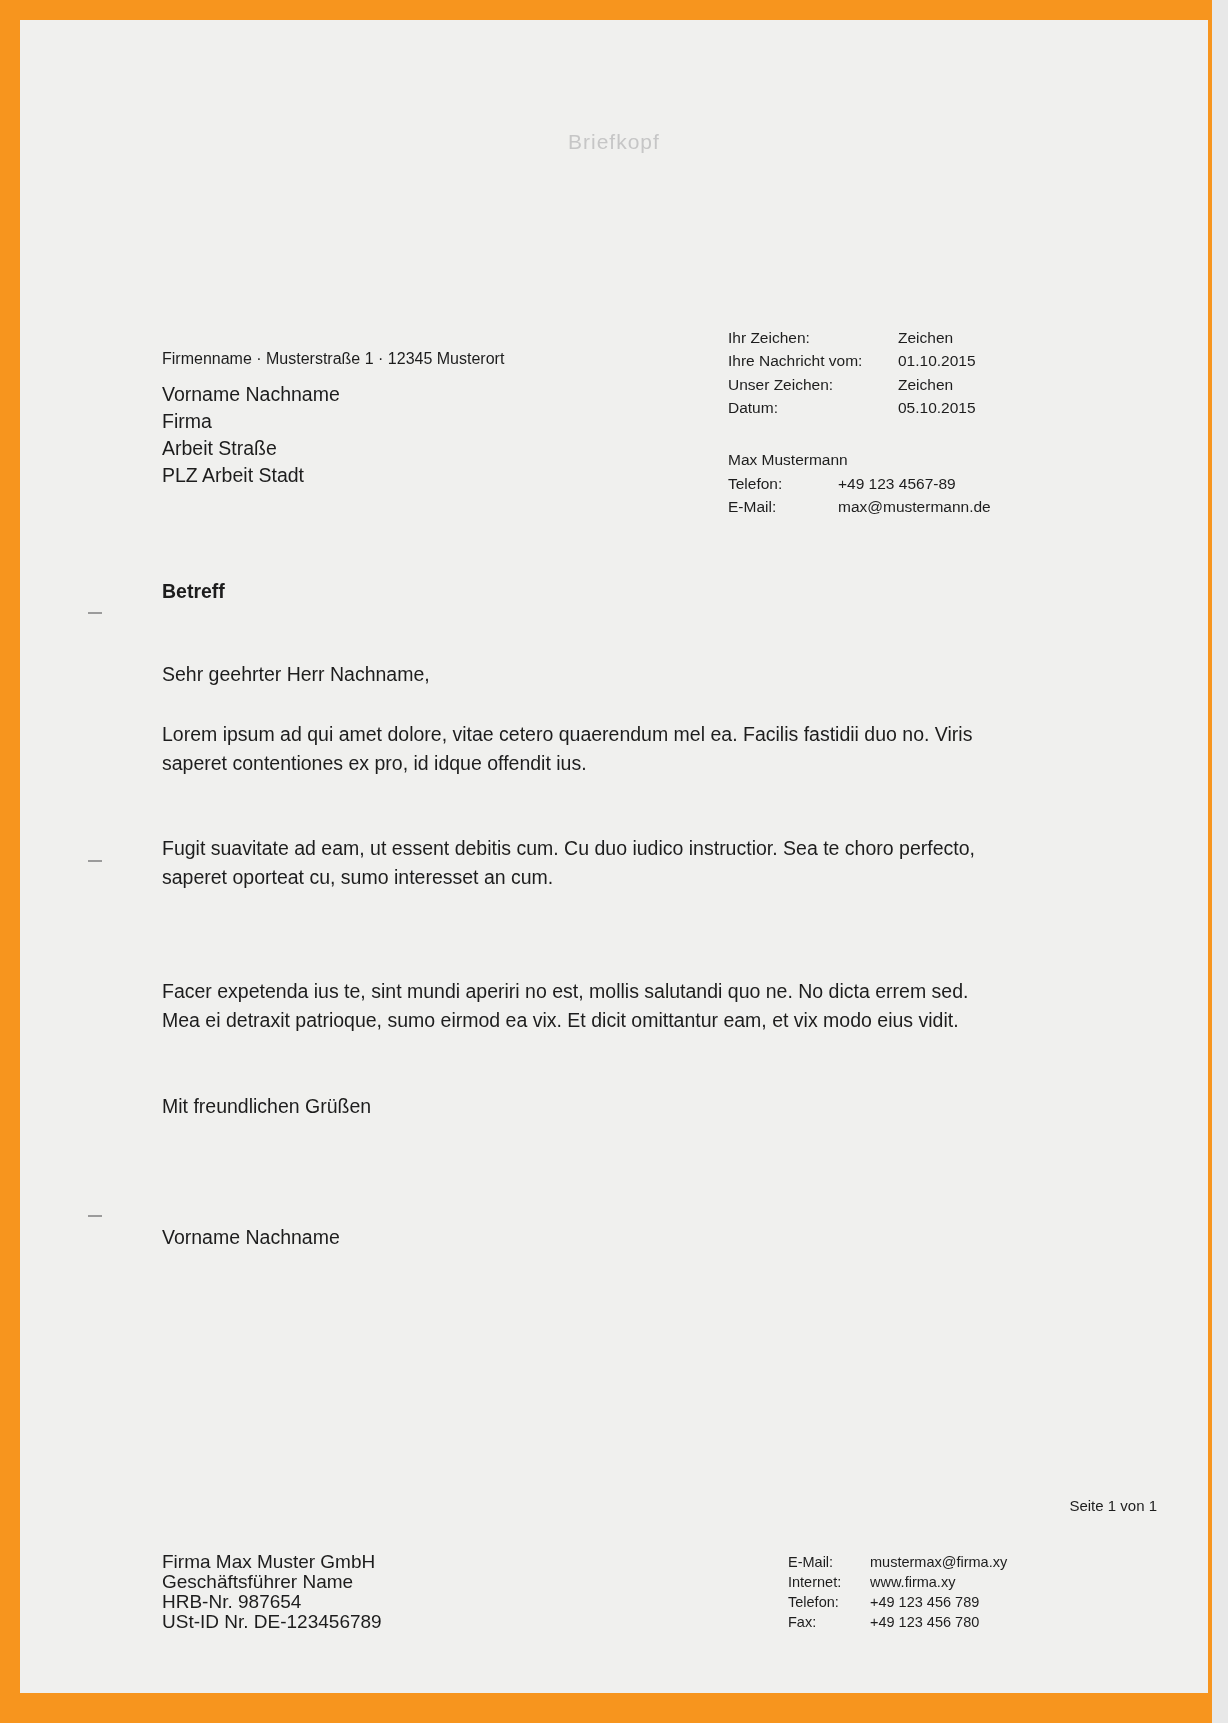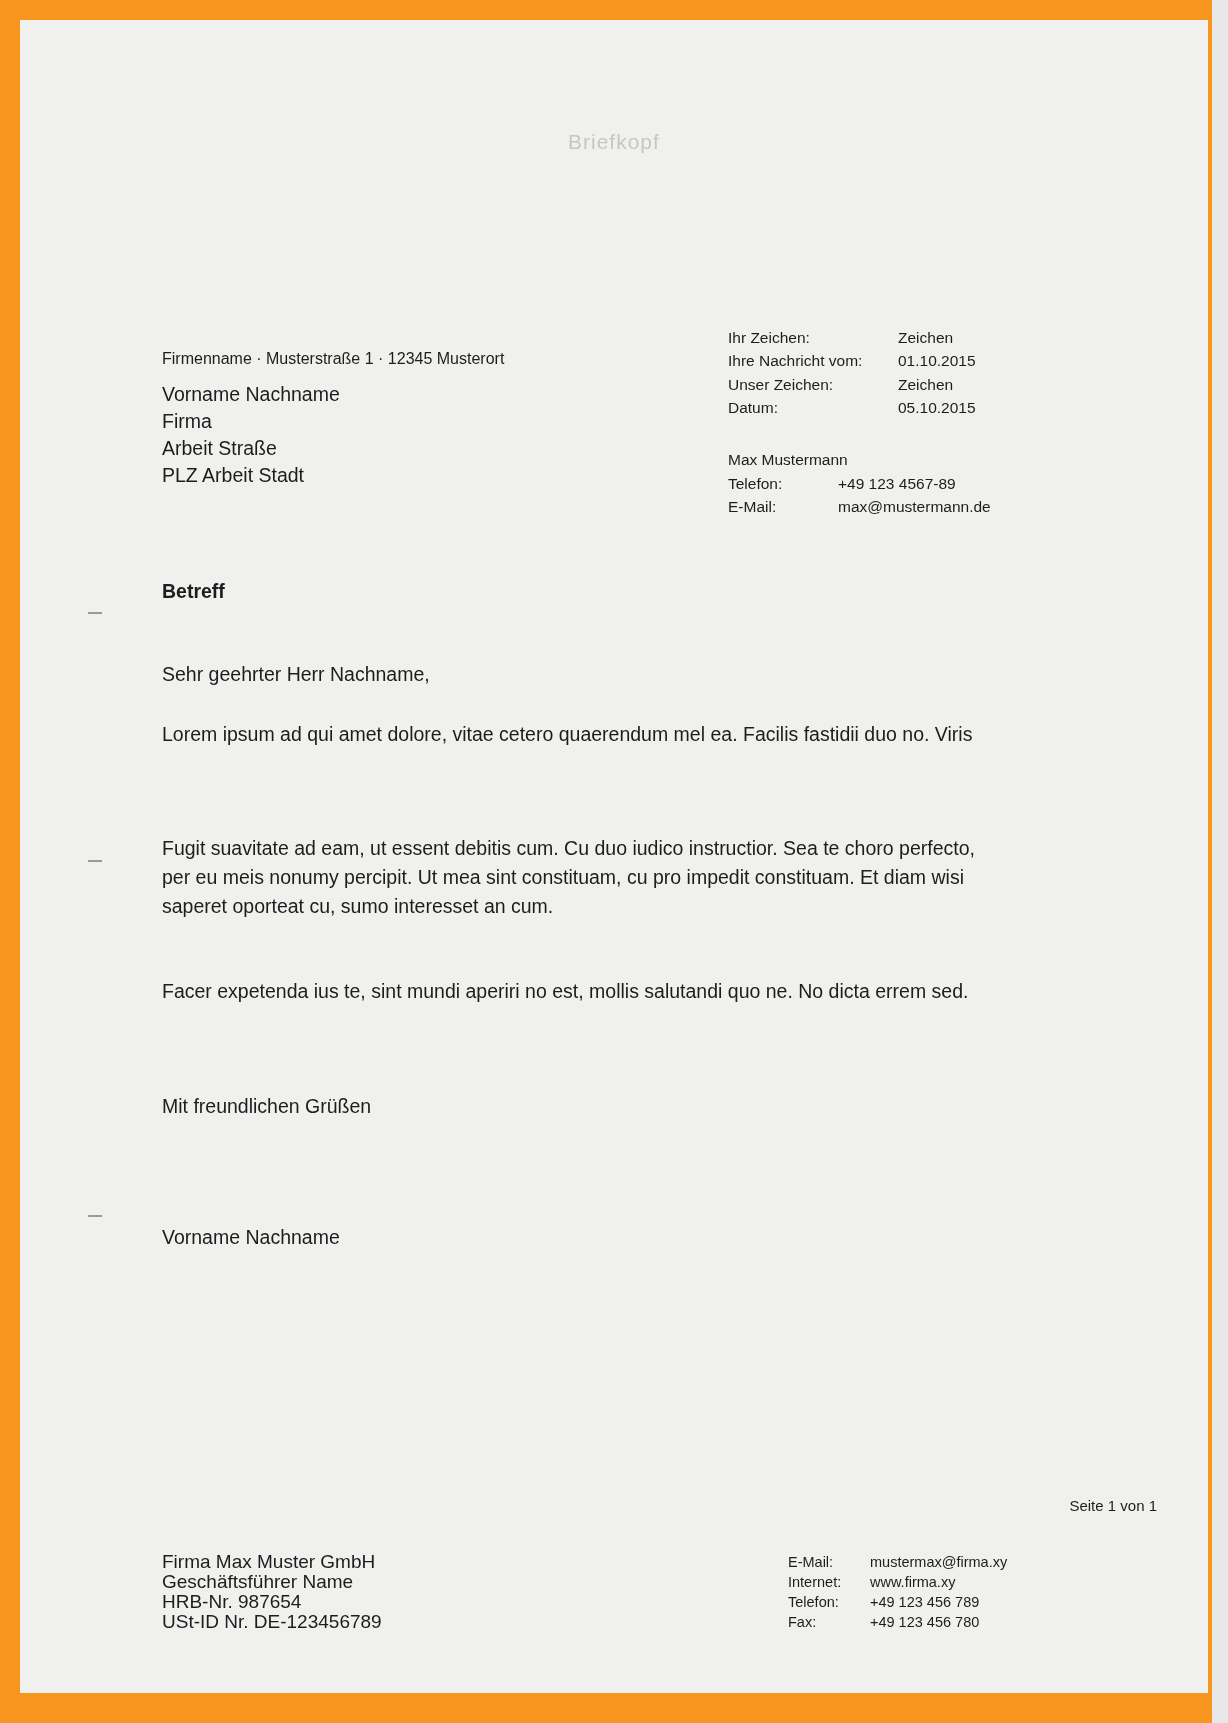--- a/index.html
+++ b/index.html
@@ -78,30 +78,31 @@
     <div class="abs subject" style="left:142px;top:560px;">Betreff</div>
 
     <div class="abs fold-mark" style="left:68px;top:592px;"></div>
     <div class="abs fold-mark" style="left:68px;top:840px;"></div>
     <div class="abs fold-mark" style="left:68px;top:1195px;"></div>
 
     <div class="abs salutation" style="left:142px;top:643px;">Sehr geehrter Herr Nachname,</div>
 
     <div class="abs para" style="left:142px;top:700px;">
       <div>Lorem ipsum ad qui amet dolore, vitae cetero quaerendum mel ea. Facilis fastidii duo no. Viris</div>
+      <div>saperet contentiones ex pro, id idque offendit ius.</div>
     </div>
 
     <div class="abs para" style="left:142px;top:814px;">
       <div>Fugit suavitate ad eam, ut essent debitis cum. Cu duo iudico instructior. Sea te choro perfecto,</div>
-      <div>per eu meis nonumy percipit. Ut mea sint constituam, cu pro impedit constituam. Et diam wisi</div>
       <div>saperet oporteat cu, sumo interesset an cum.</div>
     </div>
 
     <div class="abs para" style="left:142px;top:957px;">
       <div>Facer expetenda ius te, sint mundi aperiri no est, mollis salutandi quo ne. No dicta errem sed.</div>
+      <div>Mea ei detraxit patrioque, sumo eirmod ea vix. Et dicit omittantur eam, et vix modo eius vidit.</div>
     </div>
 
     <div class="abs closing" style="left:142px;top:1075px;">Mit freundlichen Grüßen</div>
 
     <div class="abs signature" style="left:142px;top:1206px;">Vorname Nachname</div>
 
     <div class="abs page-number" style="right:51px;top:1477px;">Seite 1 von 1</div>
 
     <div class="abs footer-col" style="left:142px;top:1532px;">
       <div>Firma Max Muster GmbH</div>

